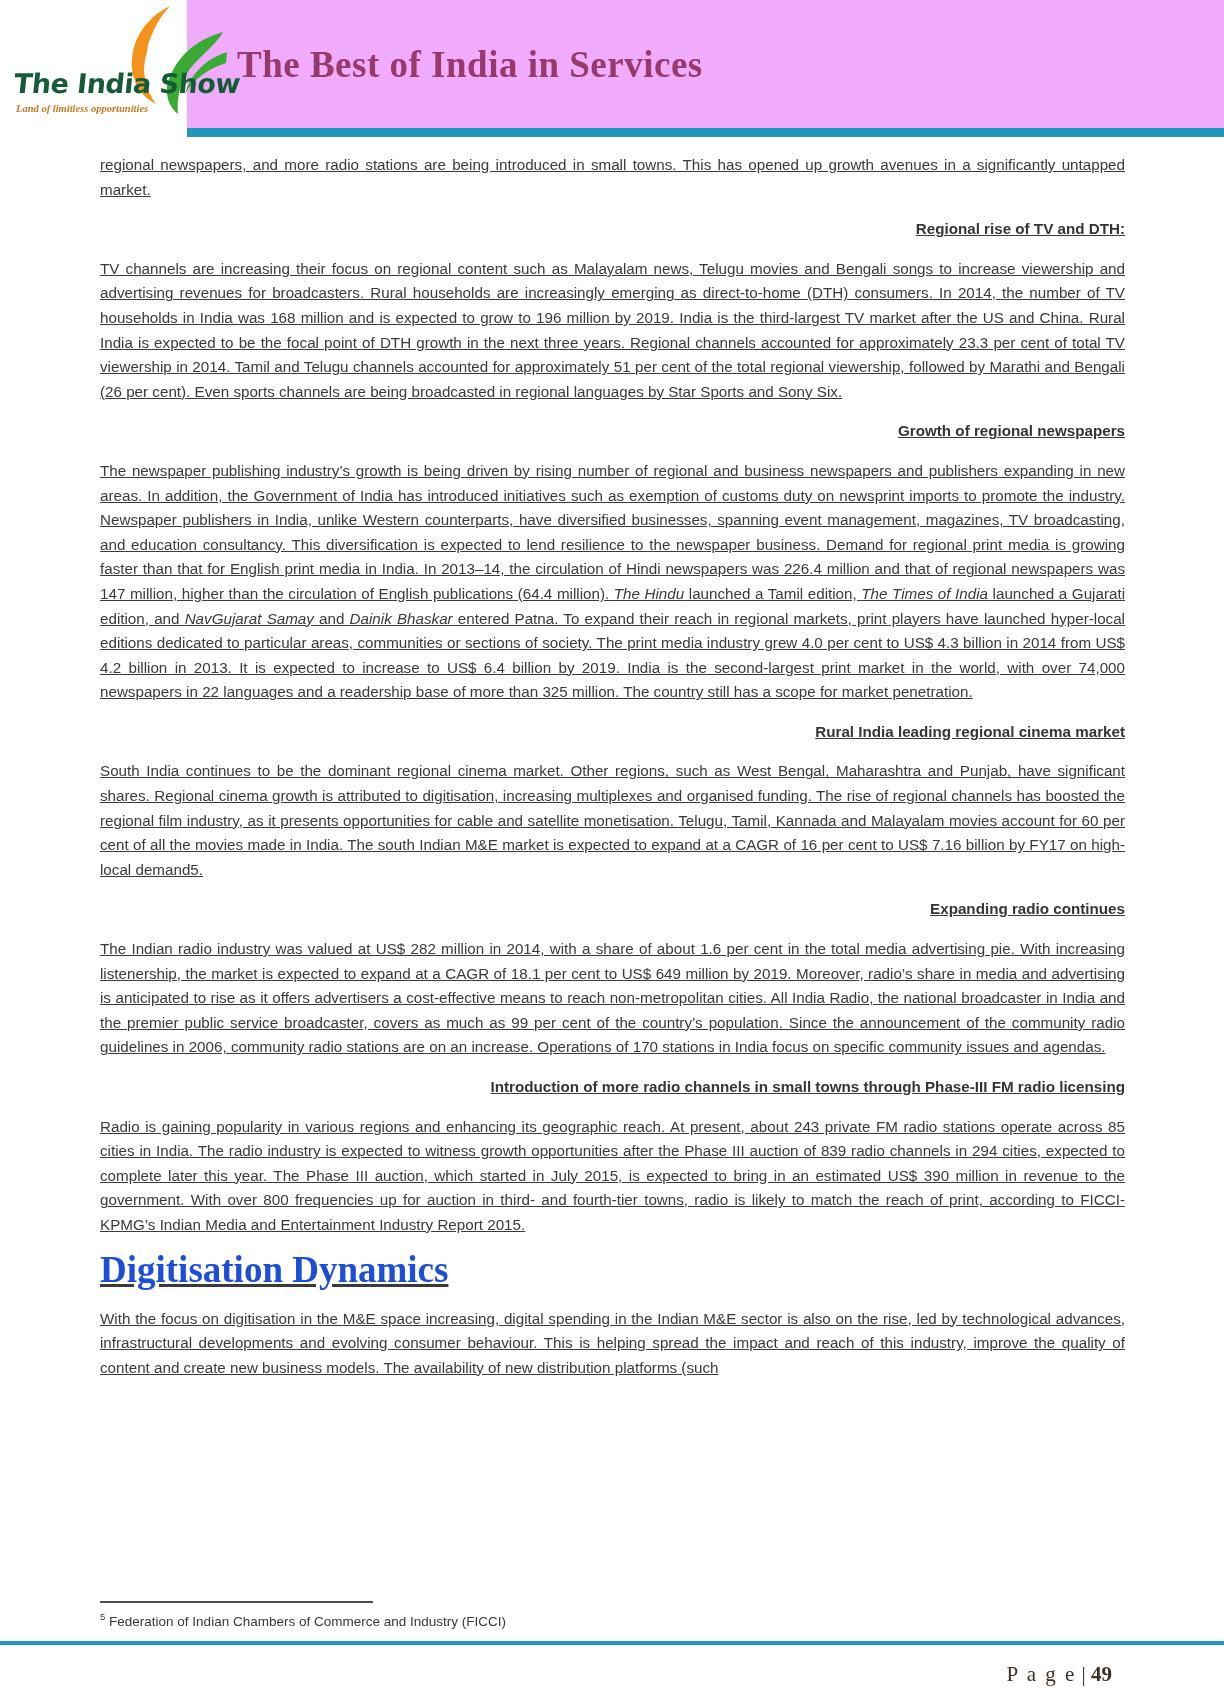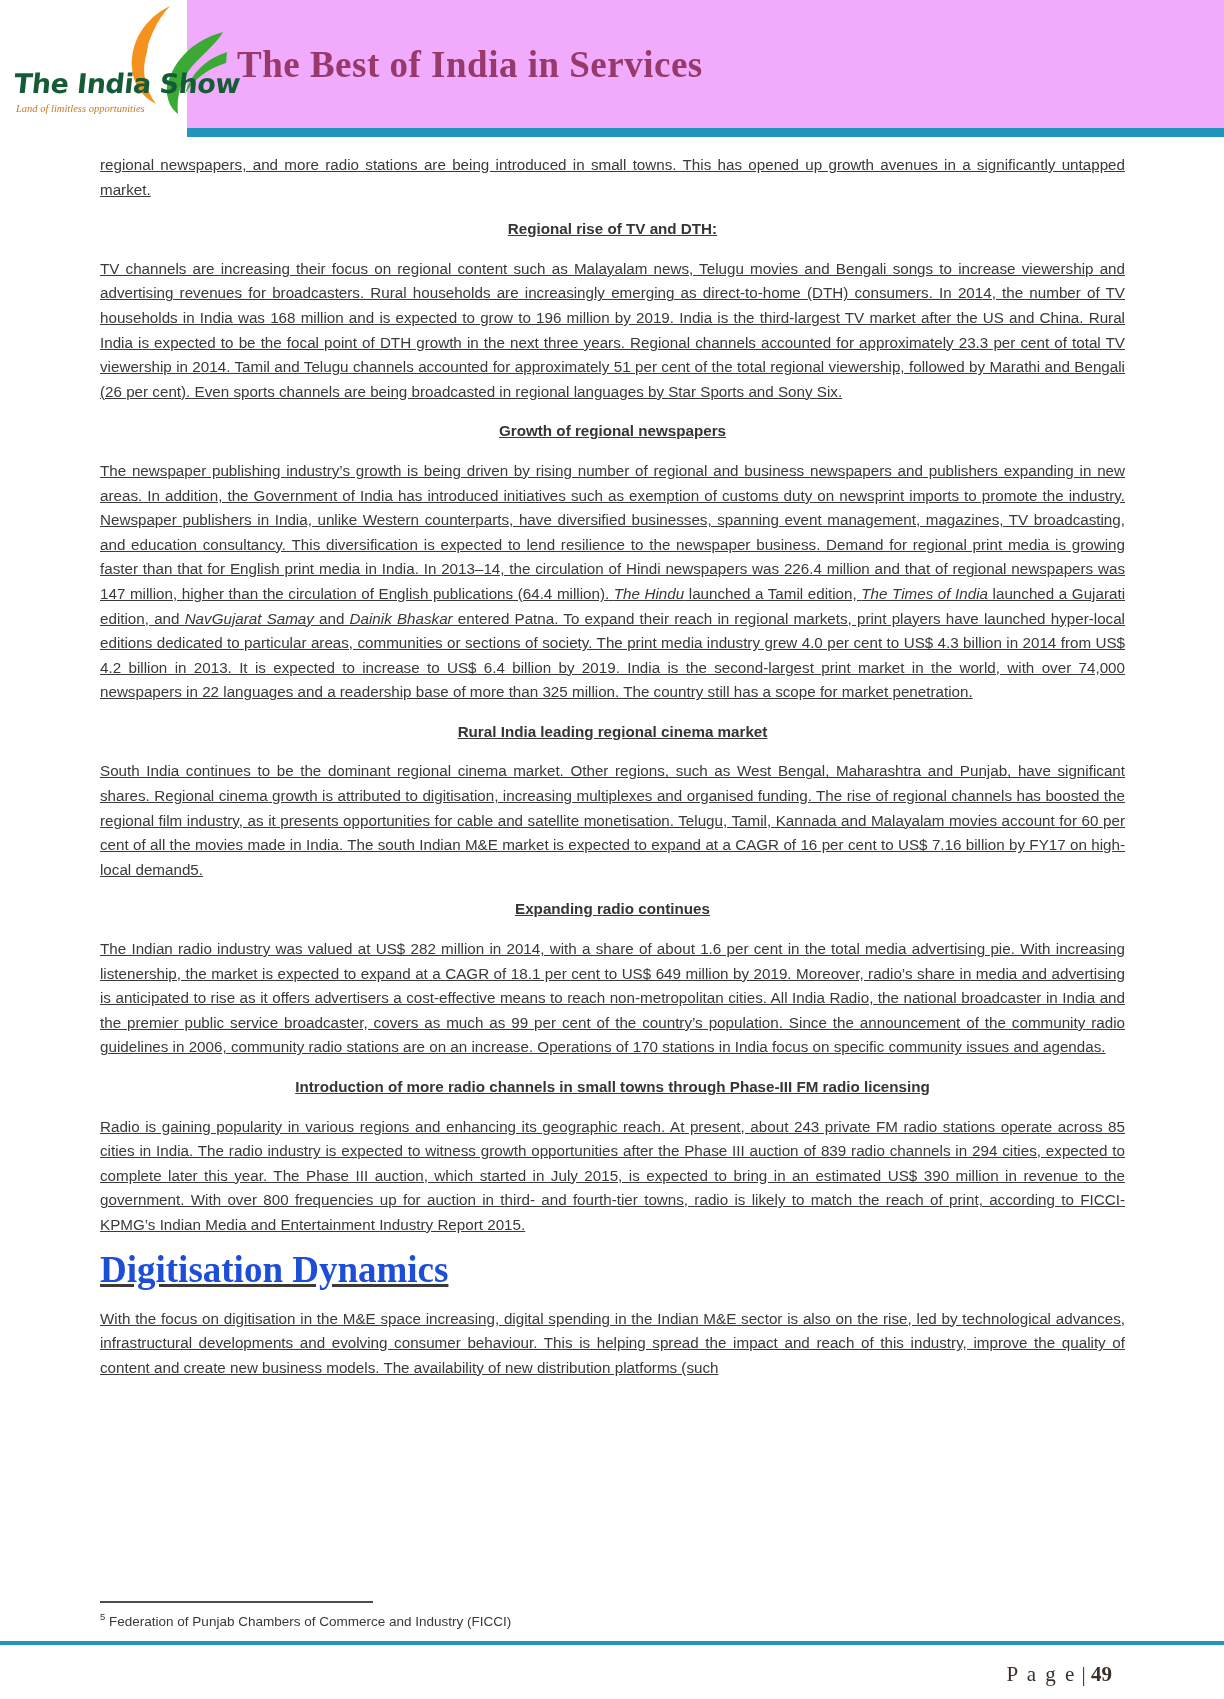--- a/index.html
+++ b/index.html
@@ -19,30 +19,30 @@
     font-size:37px;color:#97396b;letter-spacing:.5px;white-space:nowrap;
   }
   .logo{position:absolute;left:12px;top:4px;width:205px;height:122px;}
   .logo-flame{position:absolute;left:78px;top:2px;}
   .brand{
     position:absolute;left:2px;top:64px;font-size:27px;font-weight:bold;
     color:#155c36;transform:skewX(-6deg);white-space:nowrap;
     font-family:"DejaVu Sans",sans-serif;letter-spacing:-.5px;
   }
   .tagline{
-    position:absolute;left:4px;top:99px;font-size:10.5px;font-weight:normal;
+    position:absolute;left:4px;top:99px;font-size:10.5px;font-weight:bold;
     font-style:italic;color:#c8791d;font-family:"Liberation Serif",serif;white-space:nowrap;
   }
   
   .content{
     position:absolute;left:100px;top:153px;width:1025px;height:1440px;overflow:hidden;
     text-align:justify;font-size:15.2px;line-height:24.6px;text-decoration:underline;
   }
   .content p{margin:0 0 15px 0;}
-  .content h3{font-size:15.2px;line-height:24.6px;margin:4px 0 15px 0;color:#353535;text-align:center;}
+  .content h3{font-size:15.2px;line-height:24.6px;margin:4px 0 15px 0;color:#353535;text-align:right;}
   .section-title{
     font-family:"Liberation Serif",serif;font-weight:bold;color:#1d4ed8;
     font-size:37px;line-height:34px;margin:10px 0 20px 0;text-align:left;
   }
   
   .footnote-rule{position:absolute;left:100px;top:1601px;width:273px;height:2px;background:#4d4d4d;}
   .footnote{position:absolute;left:100px;top:1611px;font-size:13.5px;color:#383838;}
   .footnote sup{font-size:9.5px;}
   .bottom-rule{position:absolute;left:0;top:1641px;width:1224px;height:4px;background:#2196bd;}
   .page-number{
@@ -84,21 +84,21 @@
     <p>The Indian radio industry was valued at US$ 282 million in 2014, with a share of about 1.6 per cent in the total media advertising pie. With increasing listenership, the market is expected to expand at a CAGR of 18.1 per cent to US$ 649 million by 2019. Moreover, radio’s share in media and advertising is anticipated to rise as it offers advertisers a cost-effective means to reach non-metropolitan cities. All India Radio, the national broadcaster in India and the premier public service broadcaster, covers as much as 99 per cent of the country’s population. Since the announcement of the community radio guidelines in 2006, community radio stations are on an increase. Operations of 170 stations in India focus on specific community issues and agendas.</p>
     <h3>Introduction of more radio channels in small towns through Phase-III FM radio licensing</h3>
     <p>Radio is gaining popularity in various regions and enhancing its geographic reach. At present, about 243 private FM radio stations operate across 85 cities in India. The radio industry is expected to witness growth opportunities after the Phase III auction of 839 radio channels in 294 cities, expected to complete later this year. The Phase III auction, which started in July 2015, is expected to bring in an estimated US$ 390 million in revenue to the government. With over 800 frequencies up for auction in third- and fourth-tier towns, radio is likely to match the reach of print, according to FICCI-KPMG’s Indian Media and Entertainment Industry Report 2015.</p>
     <div class="section-title">Digitisation Dynamics</div>
     <p>With the focus on digitisation in the M&amp;E space increasing, digital spending in the Indian M&amp;E sector is also on the rise, led by technological advances, infrastructural developments and evolving consumer behaviour. This is helping spread the impact and reach of this industry, improve the quality of content and create new business models. The availability of new distribution platforms (such</p>
   </div>
 
   <div class="footnote-rule"></div>
   <div class="footnote">
     <sup>5</sup>
-    <span>Federation of Punjab Chambers of Commerce and Industry (FICCI)</span>
+    <span>Federation of Indian Chambers of Commerce and Industry (FICCI)</span>
   </div>
 
   <div class="bottom-rule"></div>
   <div class="page-number">
     <span class="label">P a g e</span>
     <span class="sep">|</span>
     <span class="num">49</span>
   </div>
 
 </div>

